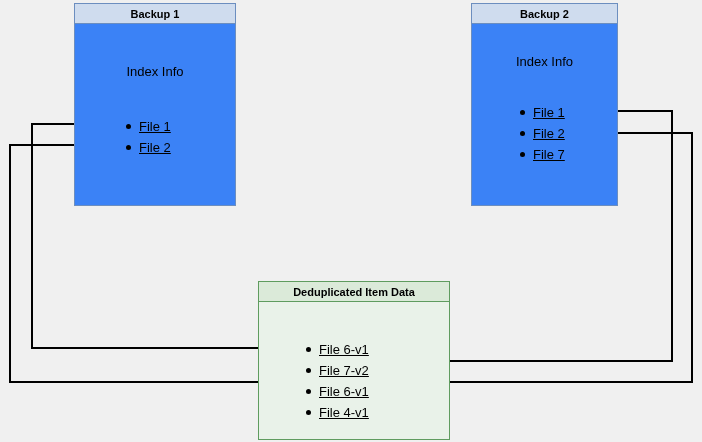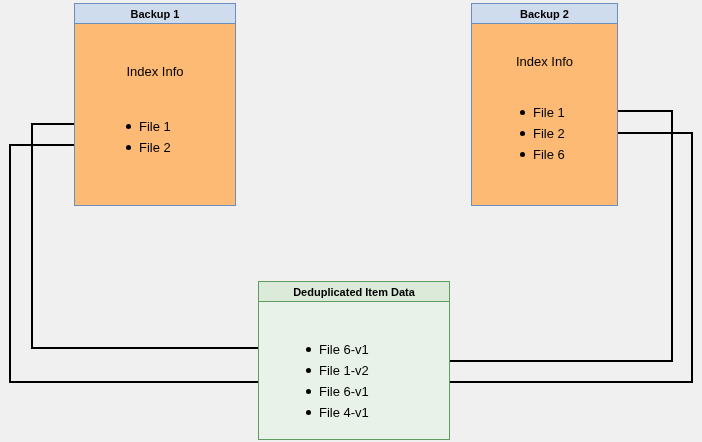--- a/index.html
+++ b/index.html
@@ -17,21 +17,21 @@
   #canvas {
     position: absolute;
     left: 0;
     top: 0;
     width: 702px;
     height: 442px;
   }
   .box {
     position: absolute;
     box-sizing: border-box;
-    background: #fdba74;
+    background: #3b82f6;
   }
   .box.blue {
     border: 1.5px solid #6c8ebf;
   }
   .box.green {
     border: 1.5px solid #5f9c5f;
     background: #e9f2e9;
   }
   .box-title {
     position: absolute;
@@ -60,20 +60,21 @@
     right: 0;
     text-align: center;
     font-size: 13px;
     color: #000;
   }
   .item-list {
     position: absolute;
     margin: 0;
     padding: 0;
     list-style: none;
+    text-decoration: underline;
   }
   .item-list li {
     font-size: 13px;
     color: #000;
     line-height: 21px;
     white-space: nowrap;
     position: relative;
     padding-left: 16px;
   }
   .item-list li::before {
@@ -124,27 +125,27 @@
       <li>File 2</li>
     </ul>
   </div>
 
   <div class="box blue" style="left:471px; top:3px; width:147px; height:203px;">
     <div class="box-title">Backup 2</div>
     <div class="box-heading" style="top:50px;">Index Info</div>
     <ul class="item-list" style="left:45px; top:98px;">
       <li>File 1</li>
       <li>File 2</li>
-      <li>File 6</li>
+      <li>File 7</li>
     </ul>
   </div>
 
   <div class="box green" style="left:258px; top:281px; width:192px; height:159px;">
     <div class="box-title">Deduplicated Item Data</div>
     <ul class="item-list" style="left:44px; top:57px;">
       <li>File 6-v1</li>
-      <li>File 1-v2</li>
+      <li>File 7-v2</li>
       <li>File 6-v1</li>
       <li>File 4-v1</li>
     </ul>
   </div>
 
 </div>
 
 </body></html>

